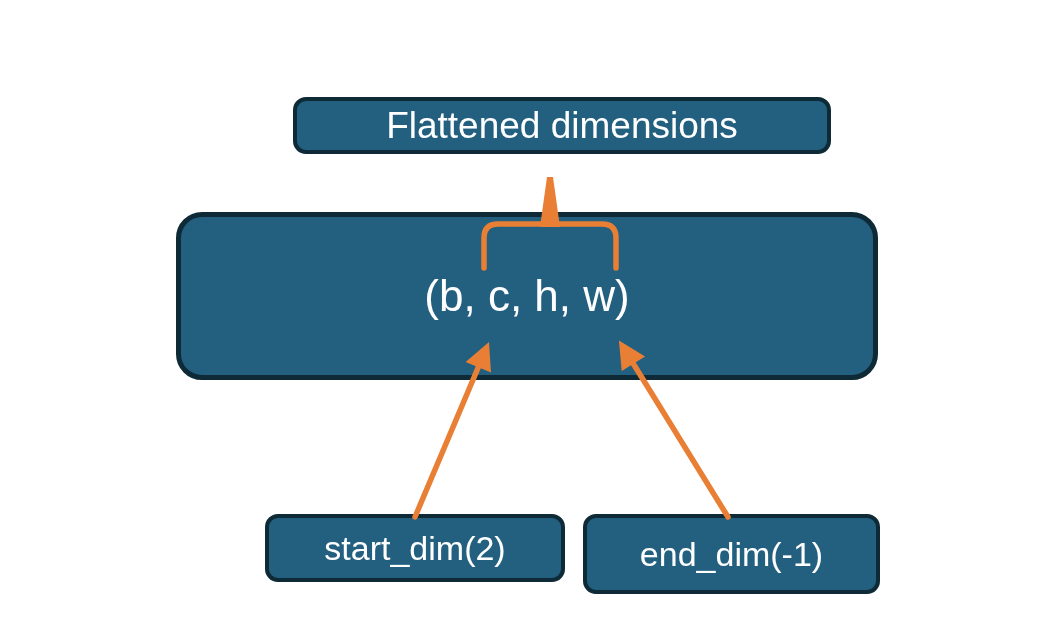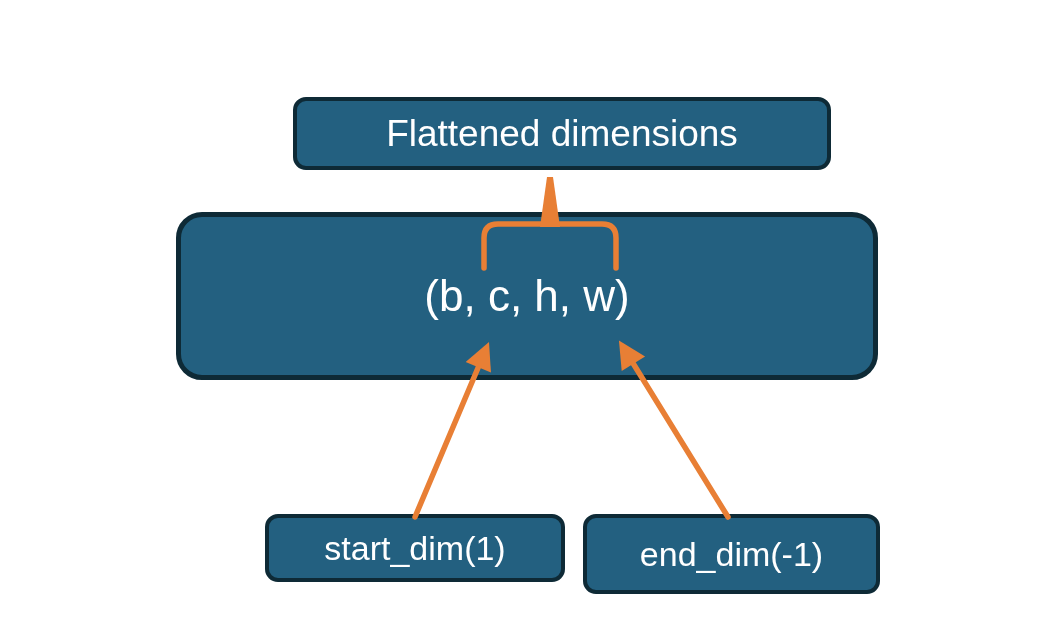--- a/index.html
+++ b/index.html
@@ -26,21 +26,21 @@
     background: var(--box-fill);
     border: 4px solid var(--box-border);
     color: var(--text);
     display: flex;
     align-items: center;
     justify-content: center;
     text-align: center;
   }
   .title-box {
     left: 293px; top: 97px;
-    width: 538px; height: 73px;
+    width: 538px; height: 57px;
     border-radius: 13px;
     font-size: 37px;
   }
   .main-box {
     left: 176px; top: 212px;
     width: 702px; height: 168px;
     border-width: 5px;
     border-radius: 26px;
     font-size: 44px;
   }
@@ -76,21 +76,21 @@
 
   <div class="box title-box">
     <span>Flattened dimensions</span>
   </div>
 
   <div class="box main-box">
     <span>(b, c, h, w)</span>
   </div>
 
   <div class="box small-box start-box">
-    <span>start_dim(1)</span>
+    <span>start_dim(2)</span>
   </div>
 
   <div class="box small-box end-box">
     <span>end_dim(-1)</span>
   </div>
 
   <svg class="overlay" viewBox="0 0 1038 632" xmlns="http://www.w3.org/2000/svg">
     <defs>
       <marker id="arrowhead" markerWidth="5.4" markerHeight="5" refX="7.2" refY="5" orient="auto" markerUnits="strokeWidth" viewBox="0 0 10 10">
         <path d="M0,0 L10,5 L0,10 Z" fill="#e87f35"></path>

